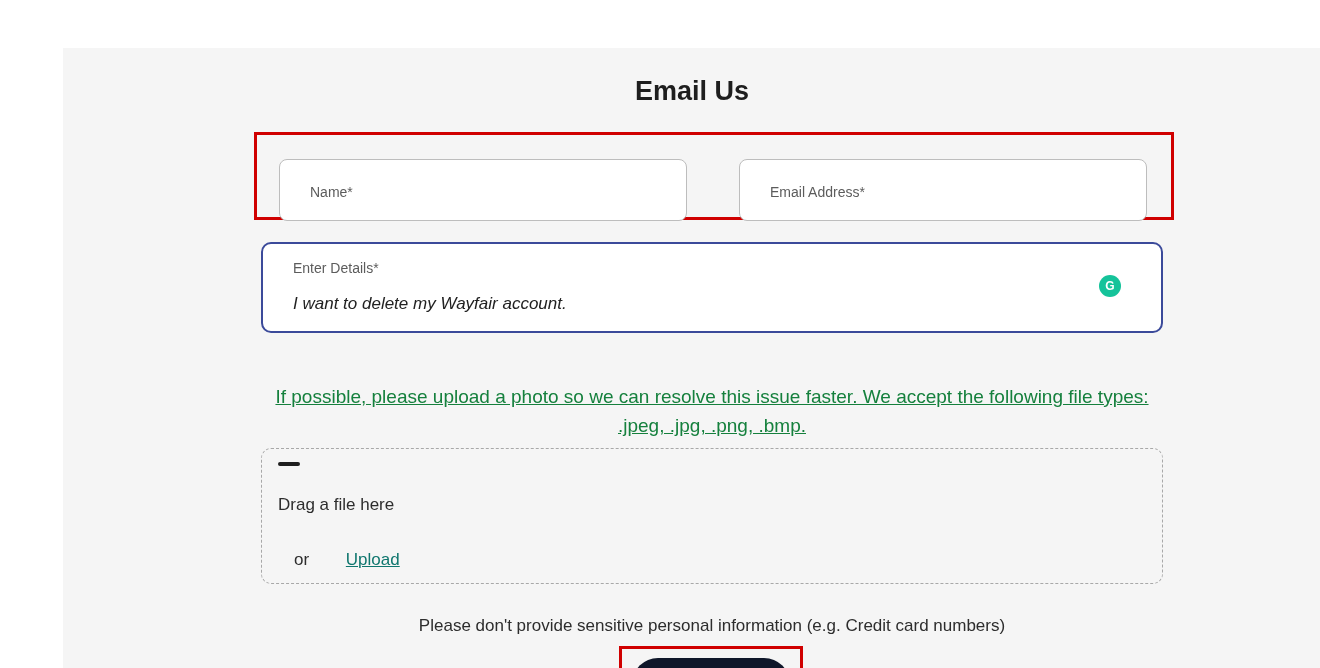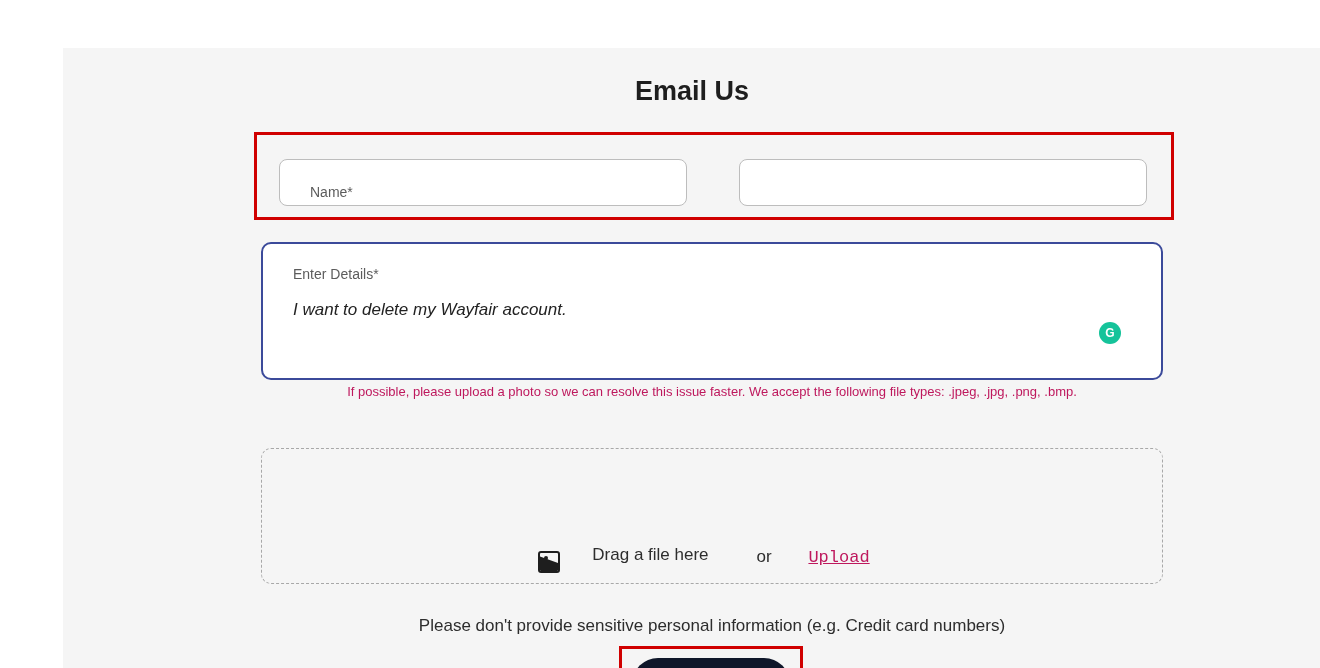--- a/index.html
+++ b/index.html
@@ -64,21 +64,21 @@
       top: 79px;
       width: 900px;
       display: flex;
       gap: 20px;
     }
     .field {
       flex: 1;
       background: #fff;
       border: 1px solid #bdbdbd;
       border-radius: 8px;
-      height: 47px;
+      height: 62px;
       padding: 8px 14px 6px 14px;
       display: flex;
       flex-direction: column;
       justify-content: flex-start;
     }
     .field-label {
       font-size: 14px;
       color: #5c5c5c;
       margin-bottom: 2px;
     }
@@ -90,25 +90,25 @@
       width: 100px;
     }
     .field-value-redacted.email-redact {
       width: 200px;
     }
     .details-box {
       position: absolute;
       left: 213px;
       top: 178px;
       width: 902px;
-      height: 138px;
+      height: 91px;
       background: #fff;
       border: 2px solid #3b4a9a;
       border-radius: 10px;
-      padding: 6px 14px;
+      padding: 0 14px;
     }
     .details-label {
       font-size: 14px;
       color: #5c5c5c;
       margin-bottom: 6px;
     }
     .details-text {
       font-size: 17px;
       color: #222;
       line-height: 1.4;
@@ -128,35 +128,36 @@
       display: flex;
       align-items: center;
       justify-content: center;
     }
     .upload-hint {
       position: absolute;
       left: 213px;
       top: 318px;
       width: 902px;
       text-align: center;
-      font-size: 13px;
-      color: #be185d;
+      font-size: 19px;
+      color: #15803d;
       line-height: 1.55;
+      text-decoration: underline;
     }
     .upload-zone {
       position: absolute;
       left: 213px;
       top: 384px;
       width: 902px;
       height: 136px;
       border: 1.5px dashed #a8a8a8;
       border-radius: 10px;
       display: flex;
-      flex-direction: row;
-      align-items: flex-end;
+      flex-direction: column;
+      align-items: flex-start;
       justify-content: center;
       color: #3b3b3b;
     }
     .upload-zone .img-icon {
       width: 22px;
       height: 22px;
       border: 2px solid #1e1e1e;
       border-radius: 3px;
       margin-bottom: 10px;
       position: relative;
@@ -185,24 +186,23 @@
     .upload-zone .drag-line {
       font-size: 17px;
       color: #2d2d2d;
       line-height: 1.5;
     }
     .upload-zone .or-line {
       font-size: 17px;
       color: #2d2d2d;
     }
     .upload-zone .upload-link {
-      color: #be185d;
+      color: #0f766e;
       text-decoration: underline;
       cursor: pointer;
-      font-family: Liberation Mono, monospace;
     }
     .sensitive-note {
       position: absolute;
       left: 213px;
       top: 552px;
       width: 902px;
       text-align: center;
       font-size: 17px;
       color: #2d2d2d;
     }
@@ -232,20 +232,21 @@
   <div class="row-highlight top-fields"></div>
   <div class="row-highlight details-label"></div>
   <div class="row-highlight send-btn"></div>
 
   <div class="fields-row">
     <div class="field">
       <div class="field-label">Name*</div>
       <div class="field-value-redacted name-redact"></div>
     </div>
     <div class="field">
+      <div class="field-label">Email Address*</div>
       <div class="field-value-redacted email-redact"></div>
     </div>
   </div>
 
   <div class="details-box">
     <div class="details-label">Enter Details*</div>
     <div class="details-text">I want to delete my Wayfair account.</div>
     <div class="grammarly-badge">G</div>
   </div>
 

